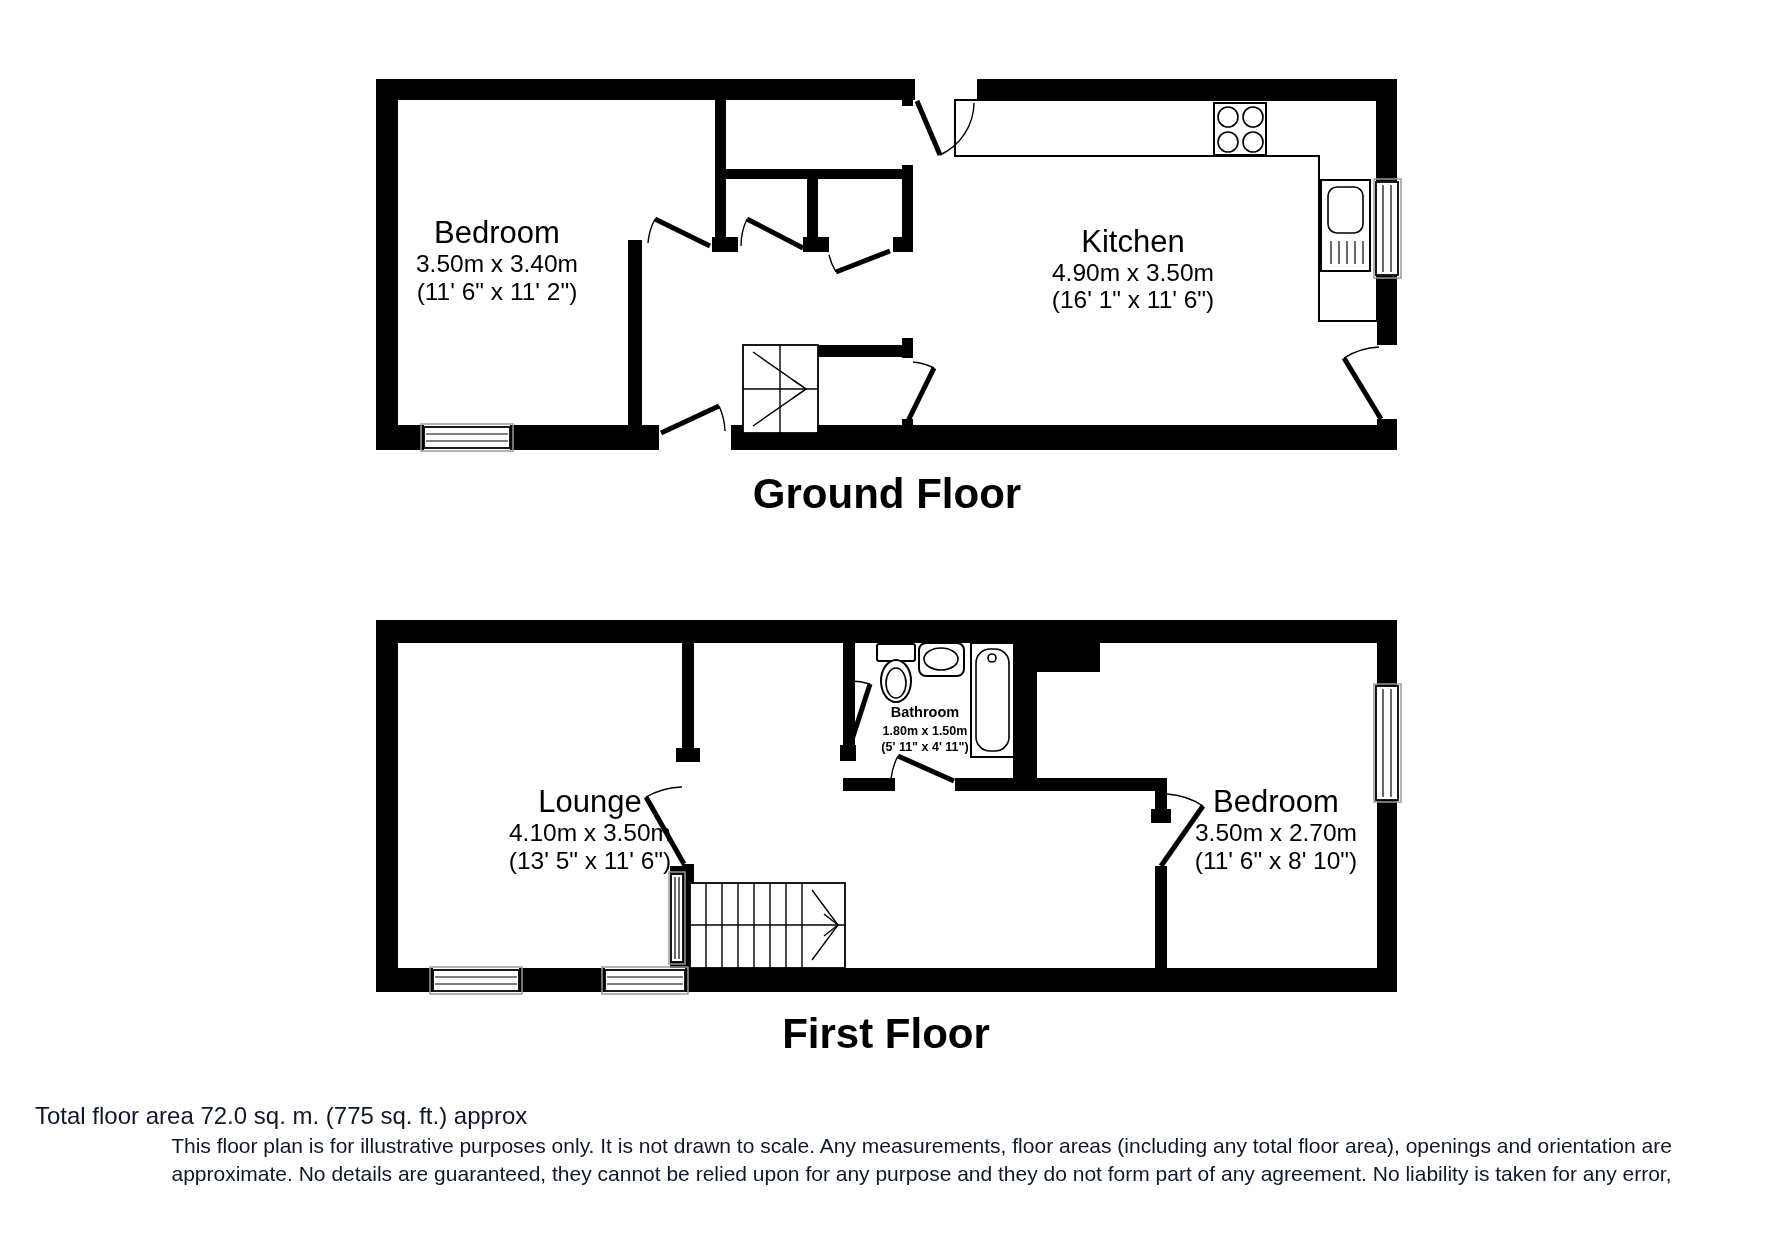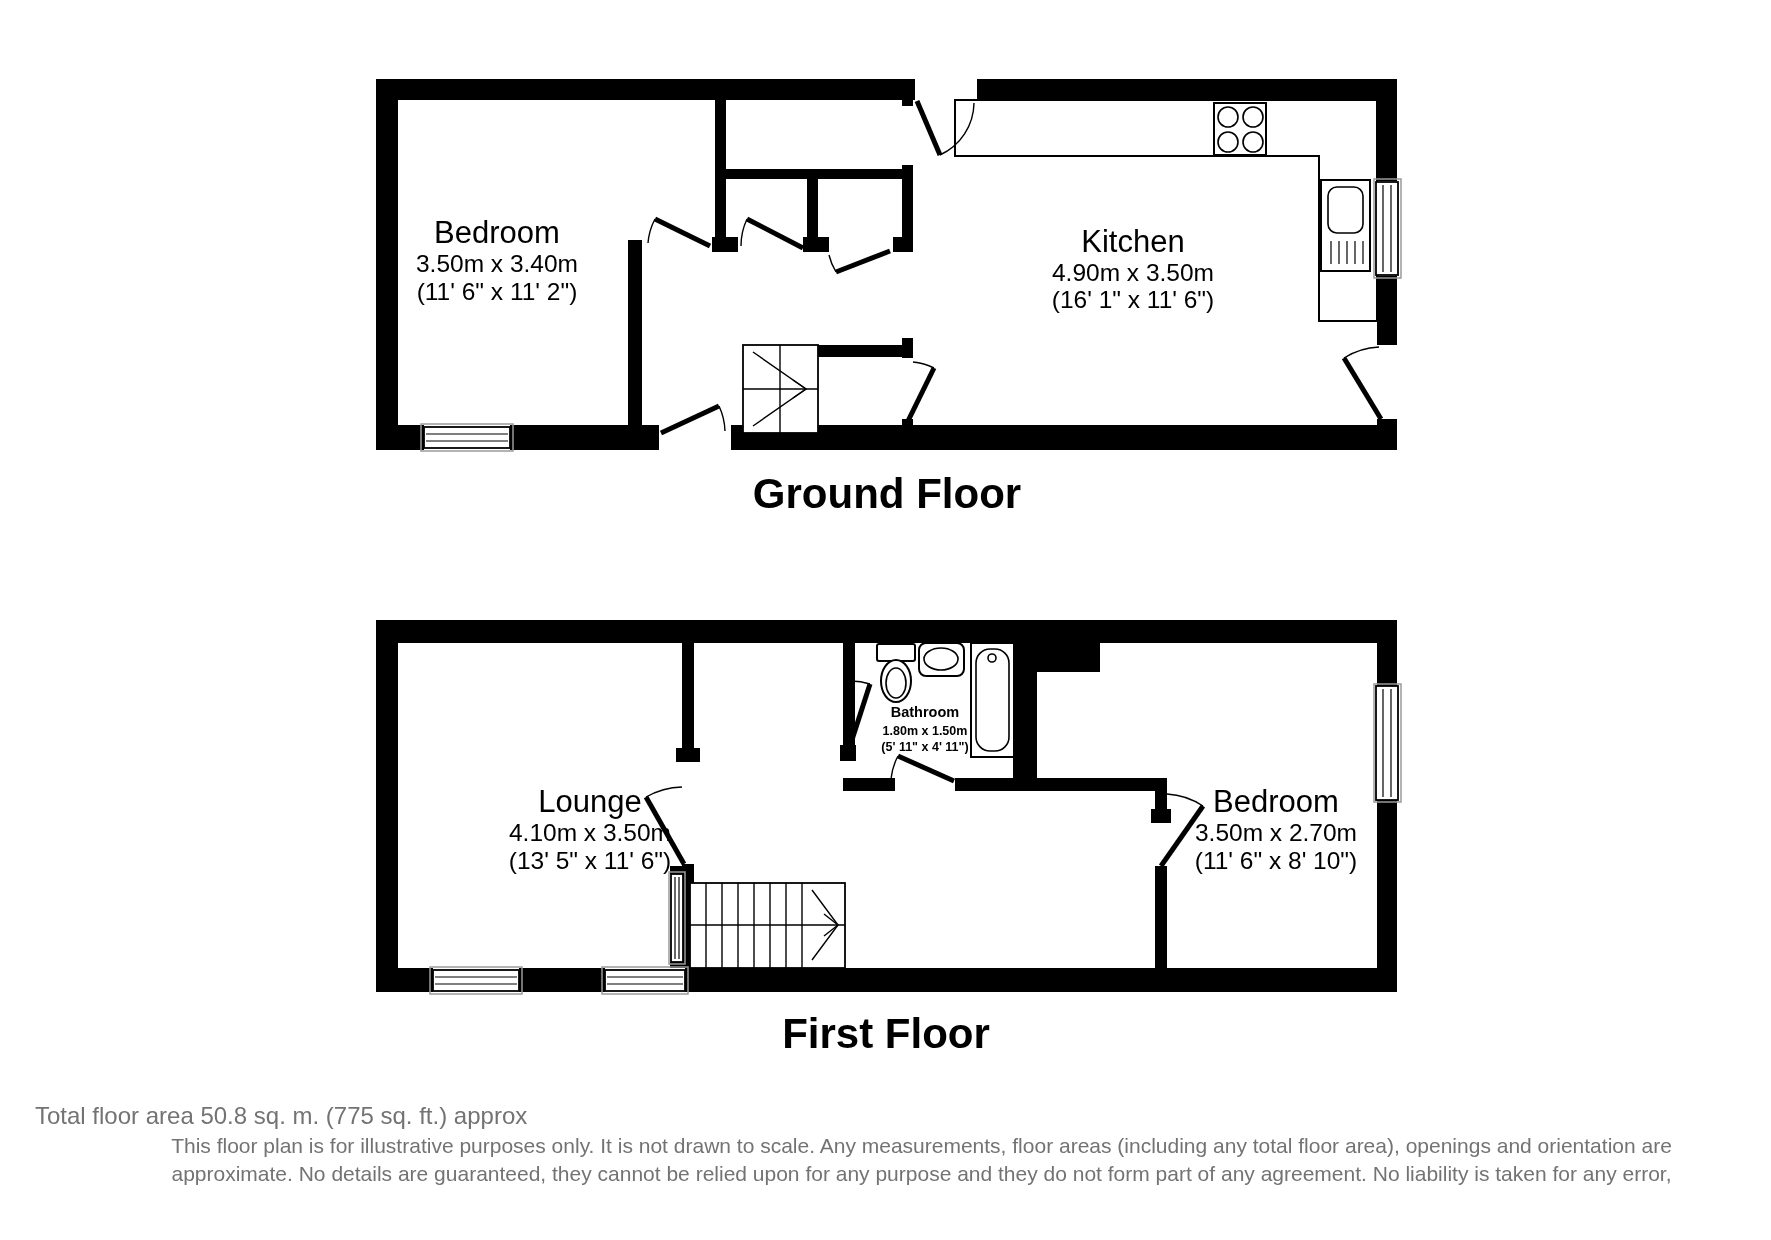--- a/index.html
+++ b/index.html
@@ -1,17 +1,17 @@
 <!DOCTYPE html>
 <html><head>
 <meta charset="utf-8">
 <style>
   html,body{margin:0;padding:0;background:#fff;}
   #canvas{position:relative;width:1771px;height:1240px;background:#fff;overflow:hidden;
-          font-family:"Liberation Sans",sans-serif;color:#737373;}
+          font-family:"Liberation Sans",sans-serif;color:#0f172a;}
   svg{position:absolute;left:0;top:0;}
   .wall{fill:#000;stroke:none;}
   .open{fill:#fff;stroke:none;}
   .fix{fill:#fff;stroke:#000;stroke-width:2;}
   .fix2{fill:none;stroke:#000;stroke-width:1.6;}
   .leaf{stroke:#000;stroke-width:5;fill:none;}
   .arc{stroke:#000;stroke-width:1.4;fill:none;}
   .winframe{fill:none;stroke:#9a9a9a;stroke-width:1.5;}
   .winbody{fill:#fff;stroke:#000;stroke-width:1.8;}
   .winline{stroke:#000;stroke-width:1.2;}
@@ -253,16 +253,16 @@
     <text class="bathname" x="925" y="717">Bathroom</text>
     <text class="bathdims" x="925" y="735">1.80m x 1.50m</text>
     <text class="bathdims" x="925" y="751">(5' 11" x 4' 11")</text>
     <text class="roomname" x="1276" y="812">Bedroom</text>
     <text class="roomdims" x="1276" y="841">3.50m x 2.70m</text>
     <text class="roomdims" x="1276" y="869">(11' 6" x 8' 10")</text>
     <text class="floortitle" x="886" y="1048">First Floor</text>
   </g>
 </svg>
 
-  <div id="total-area">Total floor area 50.8 sq. m. (775 sq. ft.) approx</div>
+  <div id="total-area">Total floor area 72.0 sq. m. (775 sq. ft.) approx</div>
   <div id="discl1" class="discl">This floor plan is for illustrative purposes only. It is not drawn to scale. Any measurements, floor areas (including any total floor area), openings and orientation are</div>
   <div id="discl2" class="discl">approximate. No details are guaranteed, they cannot be relied upon for any purpose and they do not form part of any agreement. No liability is taken for any error,</div>
 </div>
 
 </body></html>

